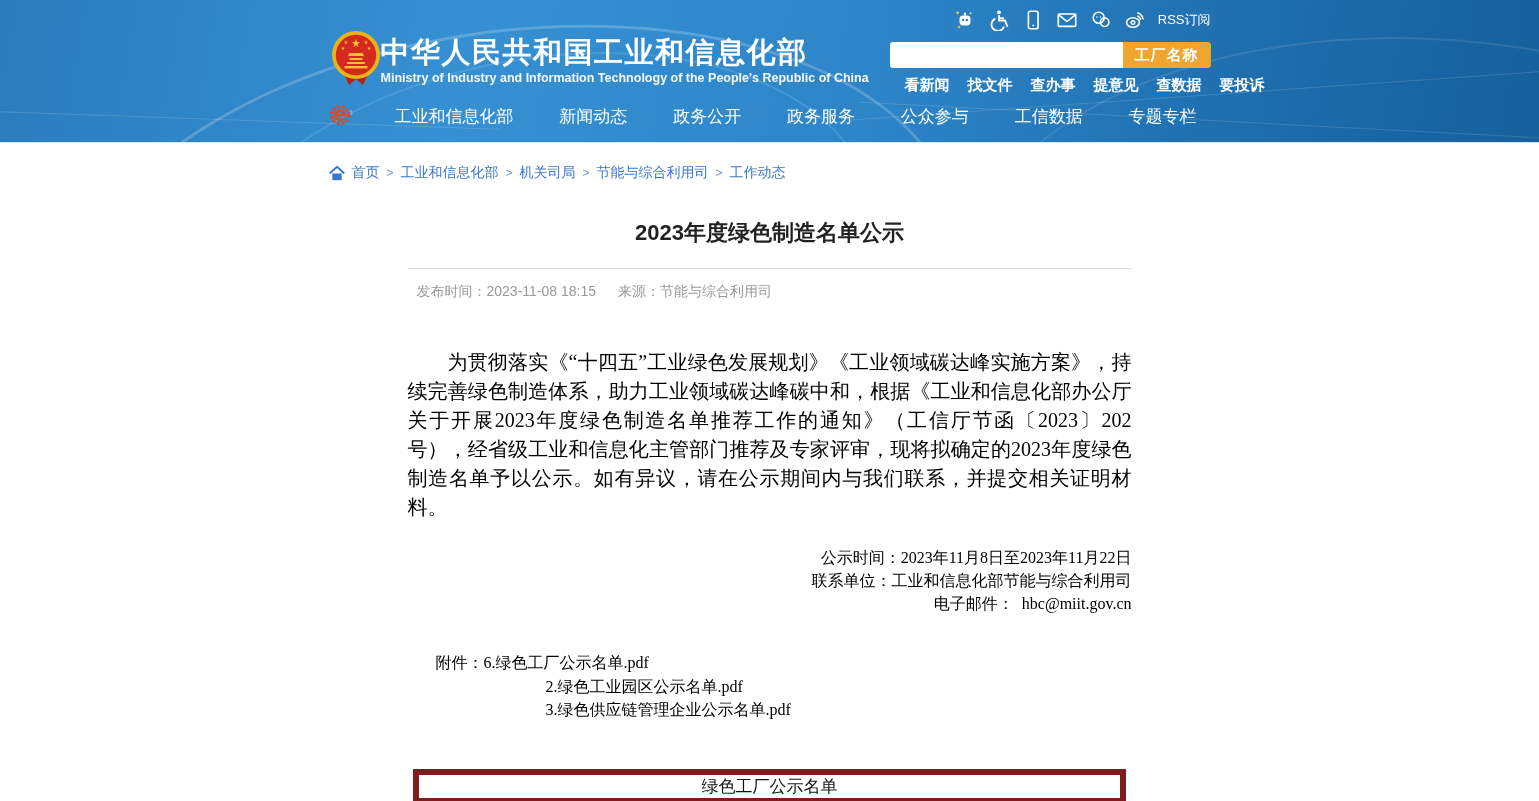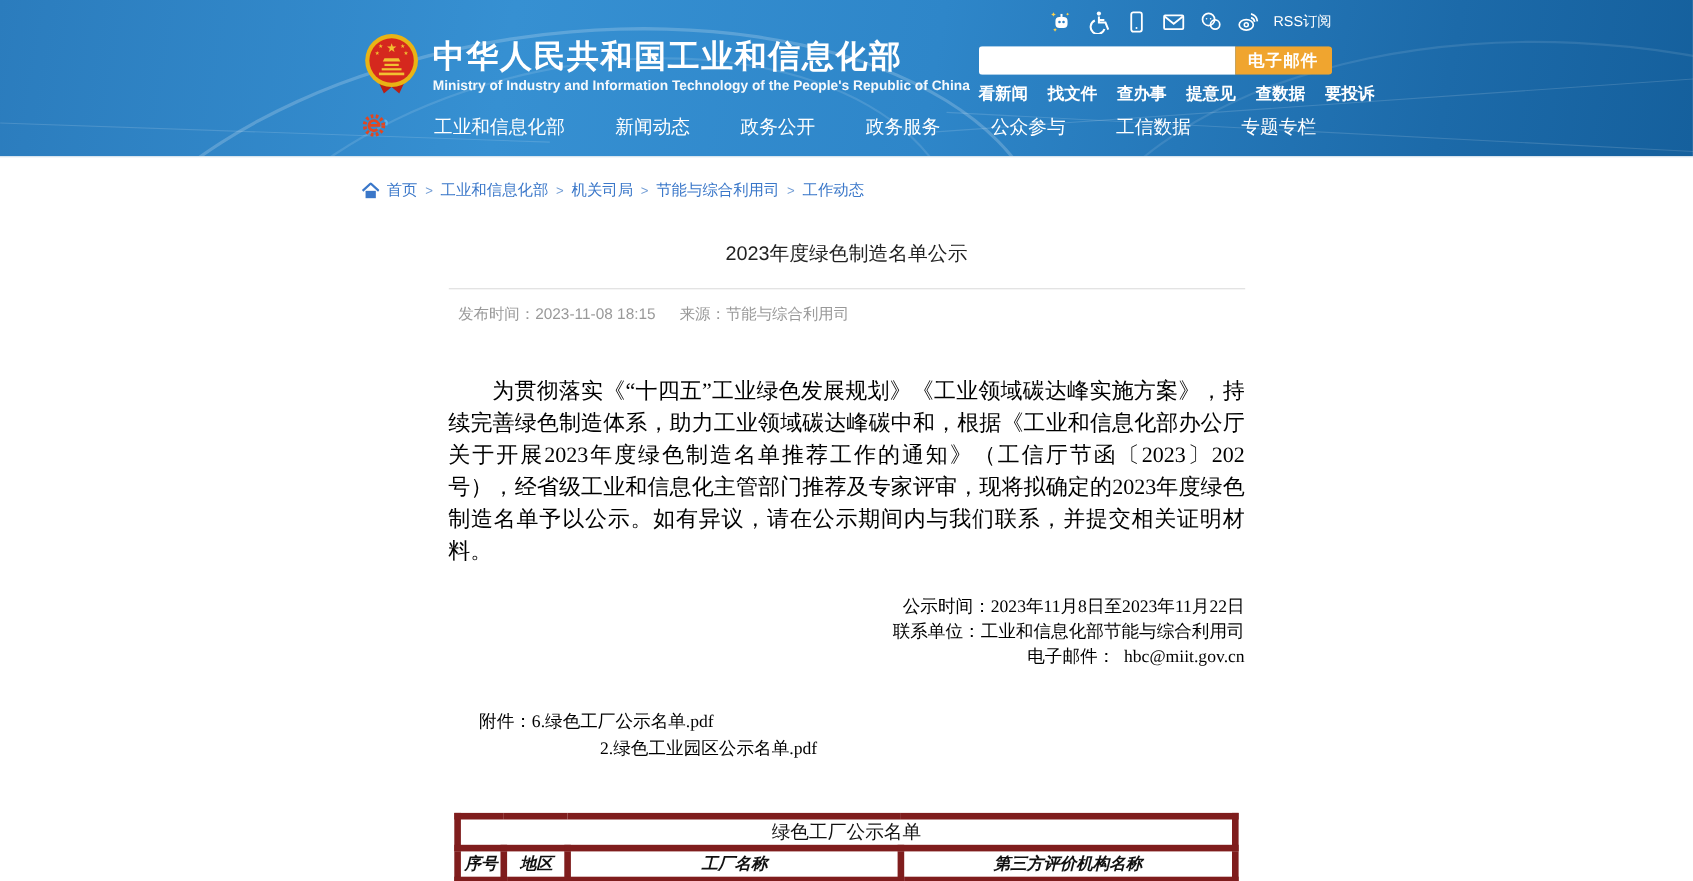--- a/index.html
+++ b/index.html
@@ -24,47 +24,47 @@
   .mesh-2 { width: 700px; left: 860px; top: 120px; transform: rotate(3deg); }
   .mesh-3 { width: 500px; left: 0px;  top: 120px; transform: rotate(2deg); }
 
   .header-inner { position: relative; width: 882px; height: 100%; margin: 0 auto; }
 
   .top-icon-row { position: absolute; top: 9px; right: 0; display: flex; align-items: center; gap: 12px; }
   .top-icon { width: 22px; height: 22px; display: flex; align-items: center; justify-content: center; cursor: pointer; }
   .rss-link { color: #fff; font-size: 13px; cursor: pointer; white-space: nowrap; }
 
   .brand { position: absolute; left: 2px; top: 30px; display: flex; align-items: center; }
-  .brand-text { margin-left: 13px; color: #fff; }
+  .brand-text { margin-left: 0; color: #fff; }
   .brand-title { font-size: 29px; font-weight: 700; letter-spacing: 1.5px; line-height: 32px; }
   .brand-sub { font-size: 12.5px; margin-top: 3px; opacity: 0.95; font-weight: bold; }
 
   .search-area { position: absolute; top: 42px; right: 0; width: 321px; }
   .search-bar { display: flex; height: 26px; border-radius: 3px; overflow: hidden; }
   .search-input { flex: 1; border: none; outline: none; background: #fff; padding: 0 8px;
     font-size: 14px; min-width: 0; }
   .search-button { width: 88px; border: none; background: #f0a52f; color: #fff;
     font-size: 15px; font-weight: 700; cursor: pointer; letter-spacing: 1px;
     border-radius: 0 3px 3px 0; font-family: "Liberation Sans", sans-serif; }
-  .quick-links { display: flex; gap: 18px; margin-top: 8px; }
+  .quick-links { display: flex; gap: 18px; margin-top: 8px; margin-left: 15px; }
   .quick-link { color: #fff; font-size: 15px; font-weight: 700; cursor: pointer; white-space: nowrap; }
 
   .nav-row { position: absolute; left: 0; right: 0; bottom: 11px; display: flex; align-items: center; }
   .nav-items { flex: 1; display: flex; justify-content: space-between; margin-left: 42px; margin-right: 14px; list-style: none; }
   .nav-item { color: #fff; font-size: 17px; cursor: pointer; white-space: nowrap; }
 
   
   .breadcrumb { width: 882px; margin: 21px auto 0; display: flex; align-items: center;
     gap: 7px; font-size: 14px; color: #3a77c9; }
   .crumb { cursor: pointer; white-space: nowrap; }
   .crumb-sep { color: #6f9bd4; font-size: 12px; }
 
   
   .article { width: 724px; margin: 0 auto; }
-  .article-title { margin-top: 36px; text-align: center; font-size: 18px; font-weight: 400; color: #222; }
+  .article-title { margin-top: 36px; text-align: center; font-size: 22px; font-weight: 700; color: #222; }
   .title-divider { margin-top: 20px; border: none; border-top: 1px solid #dcdcdc; }
   .article-meta { color: #999; font-size: 14px; padding: 14px 0 0; }
   .article-meta span { margin: 0 9px; }
 
   .article-body { font-family: "Liberation Serif", serif; color: #000; }
   .article-paragraph { margin-top: 47px; font-size: 20px; line-height: 29px;
     text-align: justify; text-indent: 2em; font-family: Liberation Serif, serif; }
   .info-block { margin-top: 24px; padding-left: 28px; font-size: 16px; }
   .info-line { line-height: 23px; white-space: pre-wrap; text-align: right; }
   .attachments { margin-top: 36px; padding-left: 28px; font-size: 16px; }
@@ -165,21 +165,21 @@
       </span>
       <span class="brand-text">
         <div class="brand-title">中华人民共和国工业和信息化部</div>
         <div class="brand-sub">Ministry of Industry and Information Technology of the People's Republic of China</div>
       </span>
     </div>
 
     <div class="search-area">
       <div class="search-bar">
         <input class="search-input" type="text" placeholder="" style="">
-        <button class="search-button">电子邮件</button>
+        <button class="search-button">工厂名称</button>
       </div>
       <div class="quick-links">
         <span class="quick-link">看新闻</span>
         <span class="quick-link">找文件</span>
         <span class="quick-link">查办事</span>
         <span class="quick-link">提意见</span>
         <span class="quick-link">查数据</span>
         <span class="quick-link">要投诉</span>
       </div>
     </div>
@@ -239,20 +239,23 @@
       <div class="info-line">联系单位：工业和信息化部节能与综合利用司</div>
       <div class="info-line">电子邮件：  hbc@miit.gov.cn</div>
     </div>
 
     <div class="attachments">
       <div class="attach-line">
         <span>附件：</span><span class="attach-item">6.绿色工厂公示名单.pdf</span>
       </div>
       <div class="attach-line indented">
         <span class="attach-item">2.绿色工业园区公示名单.pdf</span>
+      </div>
+      <div class="attach-line indented">
+        <span class="attach-item">3.绿色供应链管理企业公示名单.pdf</span>
       </div>
     </div>
 
     <div class="table-wrap">
       <table class="notice-table">
         <colgroup>
           <col class="col-seq">
             <col class="col-region">
             <col class="col-factory">
             <col class="col-agency">

